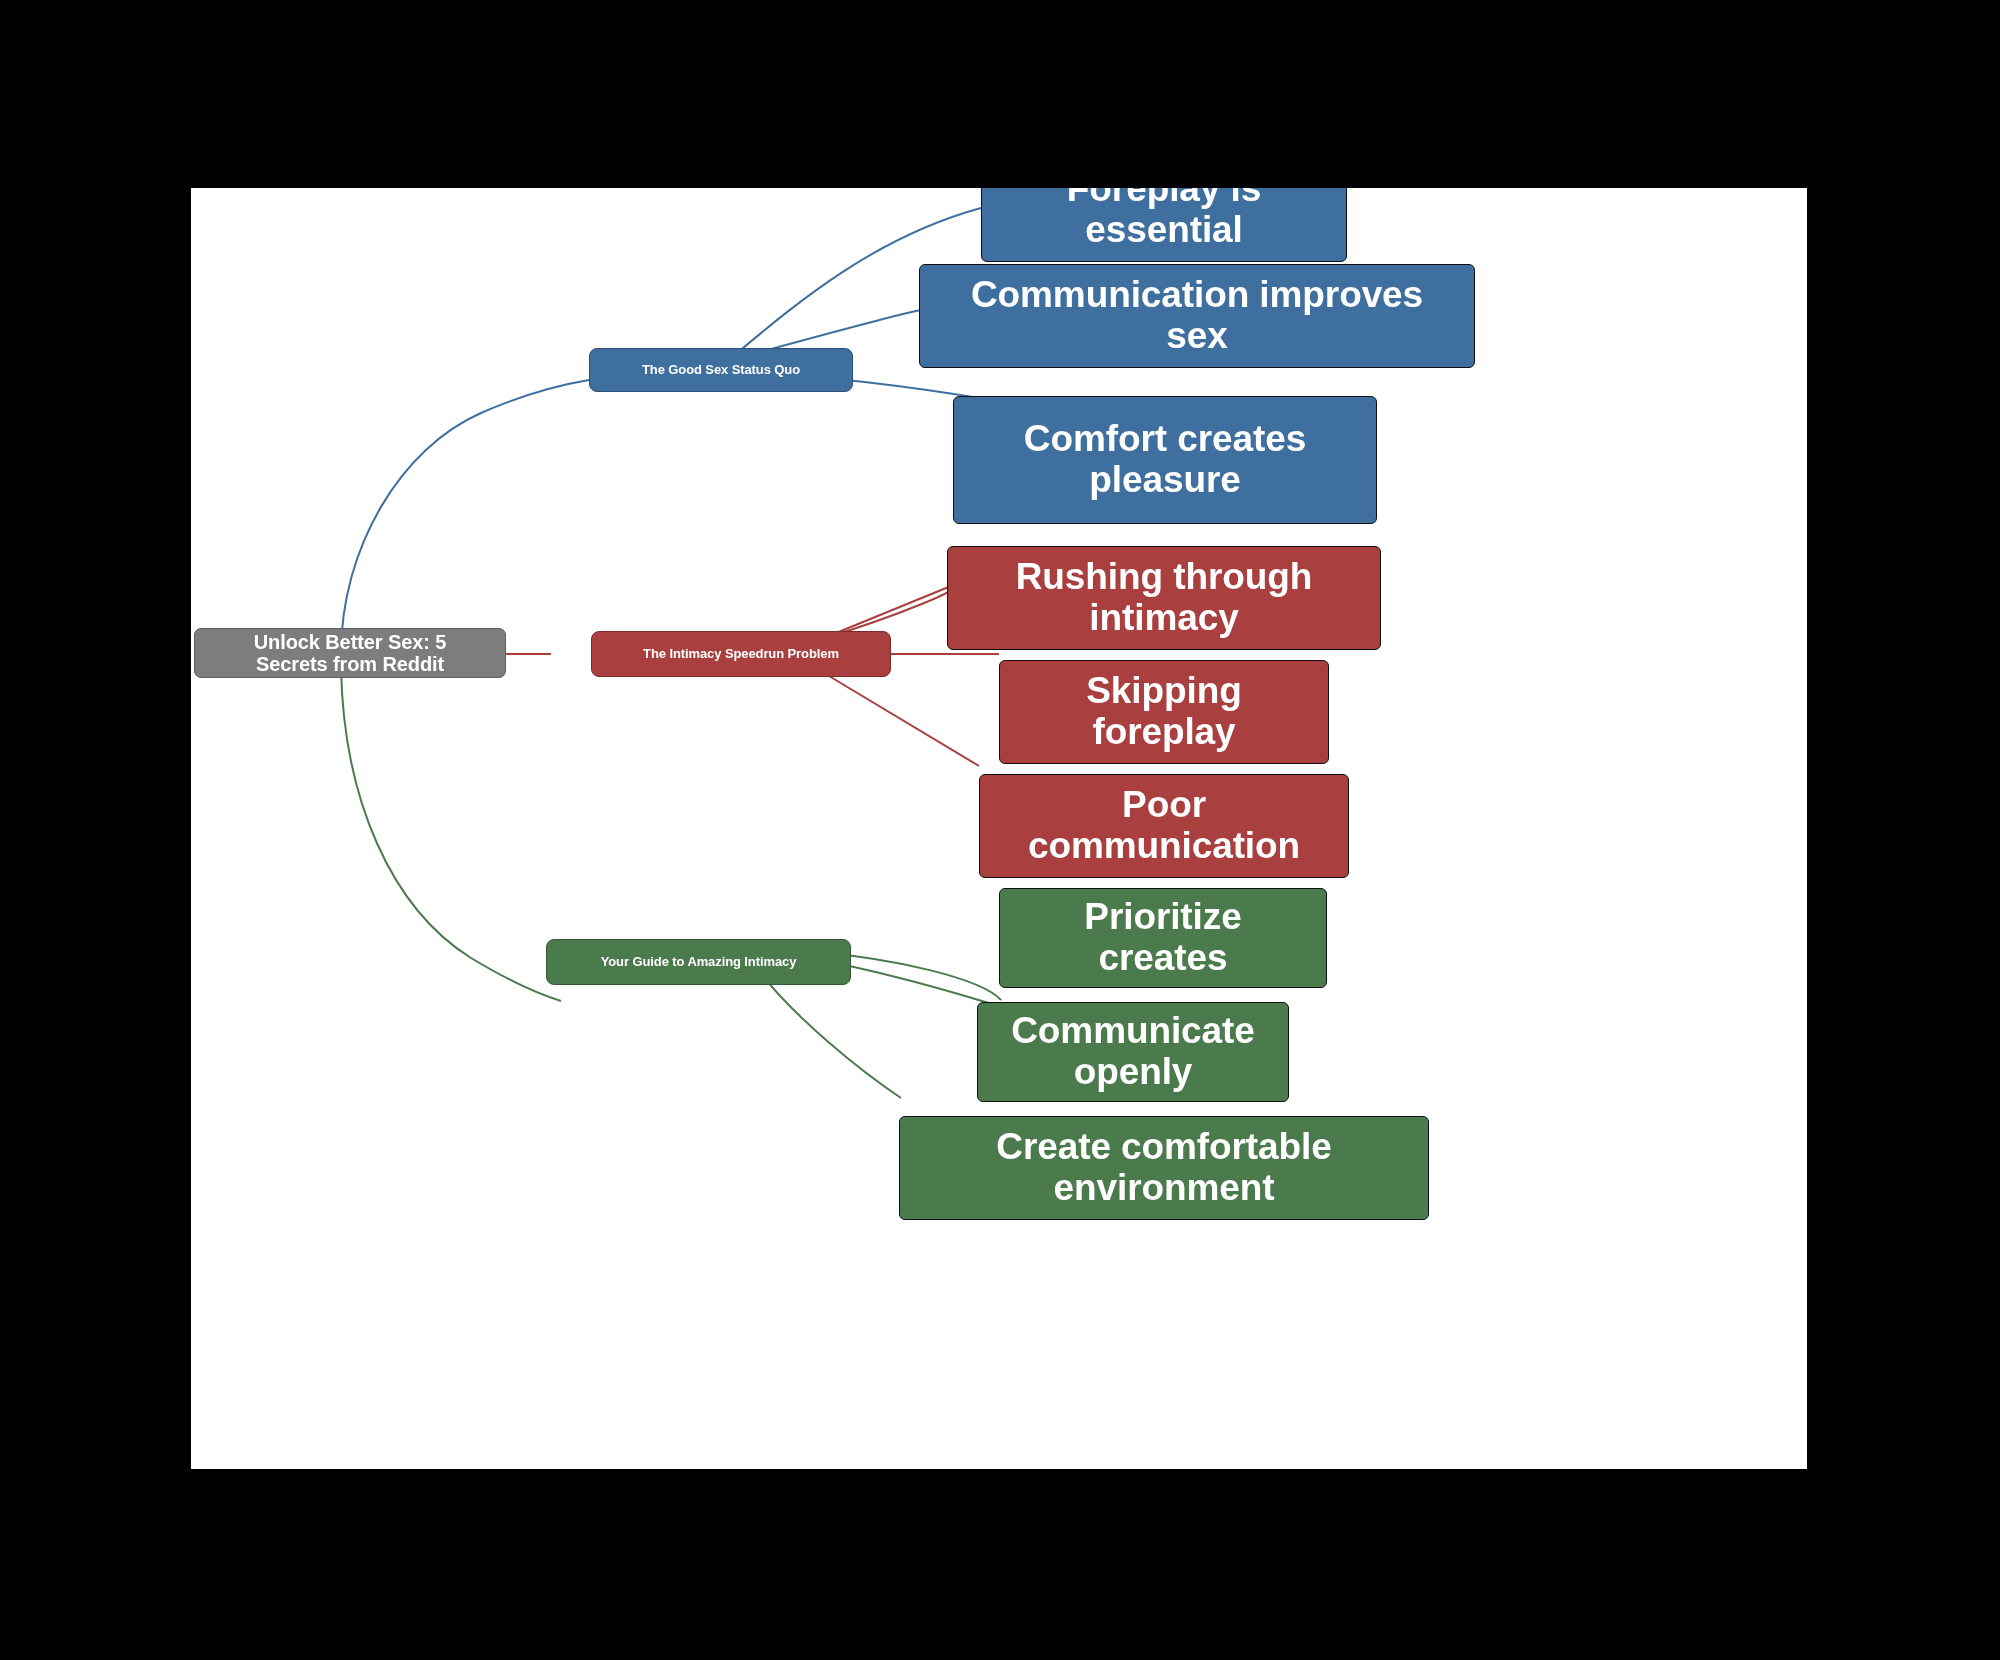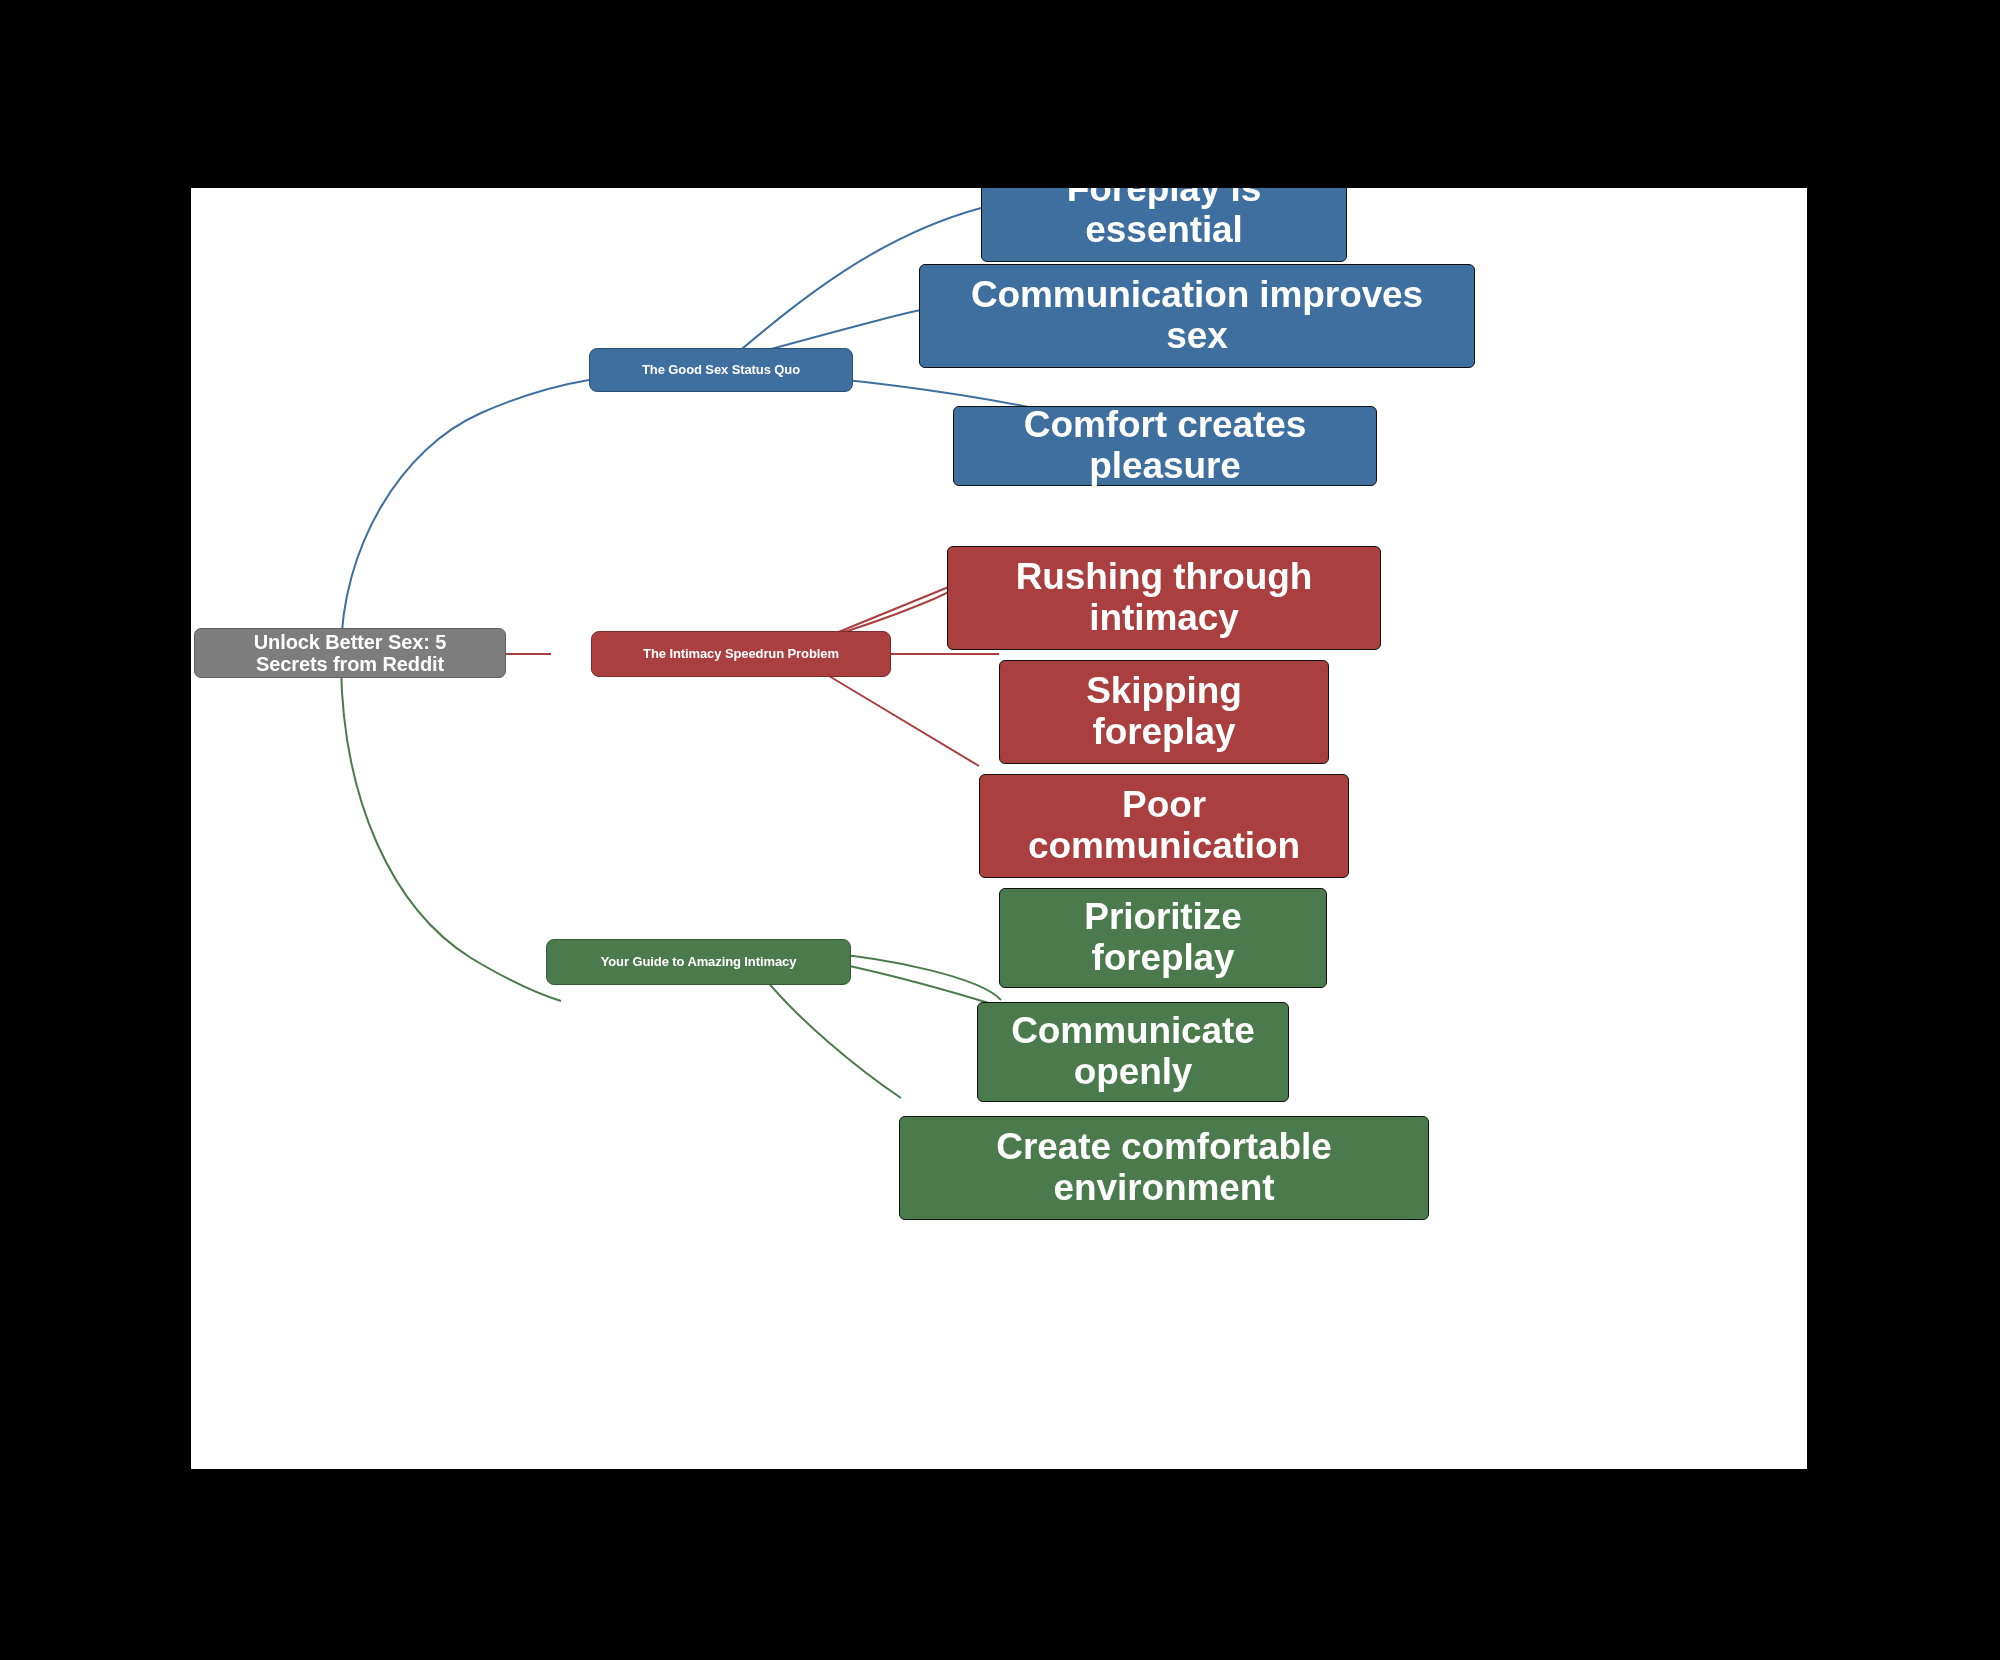--- a/index.html
+++ b/index.html
@@ -113,38 +113,38 @@
     </div>
 
     <div class="node leaf blue" style="left:790px; top:-30px; width:366px; height:104px;">
       <span>Foreplay is essential</span>
     </div>
 
     <div class="node leaf blue" style="left:728px; top:76px; width:556px; height:104px;">
       <span>Communication improves sex</span>
     </div>
 
-    <div class="node leaf blue" style="left:762px; top:218px; width:424px; height:80px;">
+    <div class="node leaf blue" style="left:762px; top:208px; width:424px; height:128px;">
       <span>Comfort creates pleasure</span>
     </div>
 
     <div class="node leaf red" style="left:756px; top:358px; width:434px; height:104px;">
       <span>Rushing through intimacy</span>
     </div>
 
     <div class="node leaf red" style="left:788px; top:586px; width:370px; height:104px;">
       <span>Poor communication</span>
     </div>
 
     <div class="node leaf red" style="left:808px; top:472px; width:330px; height:104px;">
       <span>Skipping foreplay</span>
     </div>
 
     <div class="node leaf green" style="left:808px; top:700px; width:328px; height:100px;">
-      <span>Prioritize foreplay</span>
+      <span>Prioritize creates</span>
     </div>
 
     <div class="node leaf green" style="left:786px; top:814px; width:312px; height:100px;">
       <span>Communicate openly</span>
     </div>
 
     <div class="node leaf green" style="left:708px; top:928px; width:530px; height:104px;">
       <span>Create comfortable environment</span>
     </div>
 

